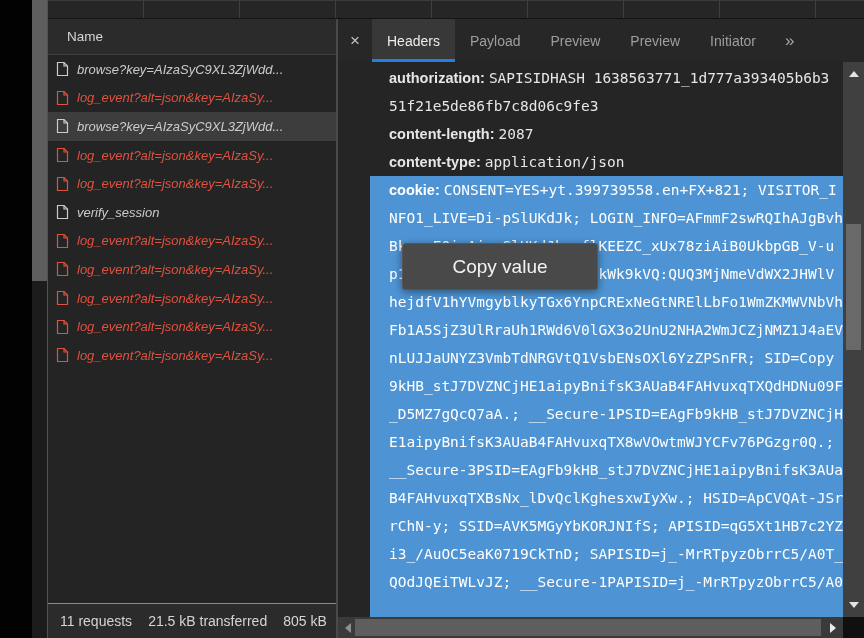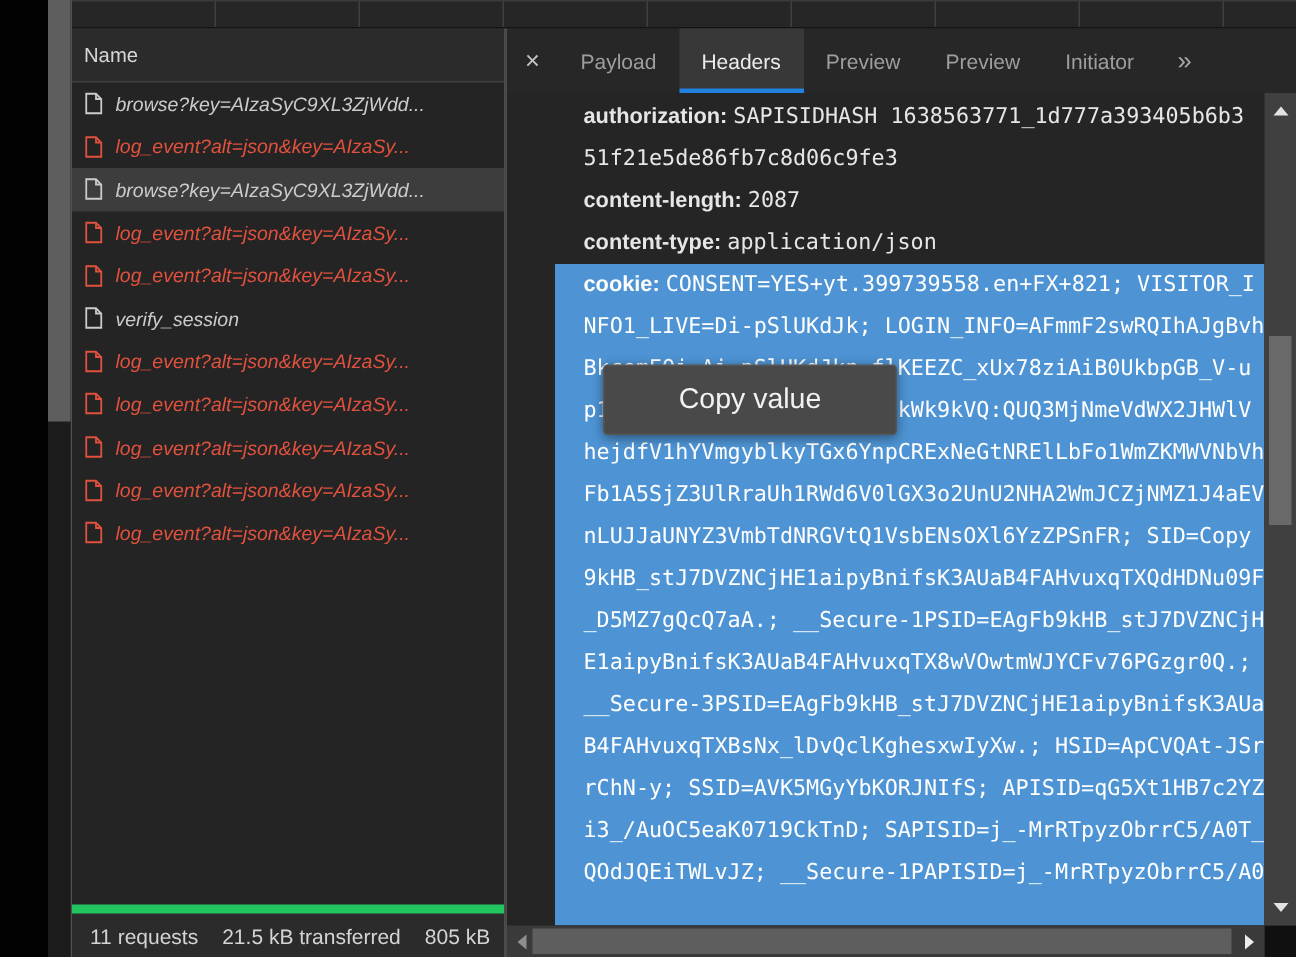--- a/index.html
+++ b/index.html
@@ -16,29 +16,29 @@
   .devtools { flex:1; display:flex; flex-direction:column; border-left:1px solid #525252; background:#242424; min-width:0; }
   .top-strip { height:19px; flex:none; display:flex; background:#272727; border-bottom:1px solid #141414; }
   .top-cell { width:96px; flex:none; border-right:1px solid #3e3e3e; border-top:1px solid #3a3a3a; background:#262626; }
   .top-cell:last-child { flex:1; border-right:none; }
 
   .panels { flex:1; display:flex; min-height:0; }
 
   
   .net-panel { width:288px; flex:none; display:flex; flex-direction:column; background:#242424; min-height:0; }
   .col-header { height:36px; flex:none; background:#2b2b2b; border-bottom:1px solid #3f3f3f;
-                color:#d6d6d6; font-size:13.5px; display:flex; align-items:center; padding-left:8px; }
+                color:#d6d6d6; font-size:13.5px; display:flex; align-items:center; padding-left:19px; }
   .req-list { flex:1; overflow:hidden; }
   .req-row { height:28.6px; display:flex; align-items:center; padding-left:8px; color:#cbcbcb; font-size:13px;
              white-space:nowrap; overflow:hidden;font-style:italic; }
   .req-row.error { color:var(--error-red); }
   .req-row.selected { background:#3d3d3d; }
   .req-row .doc-icon { flex:none; width:13px; height:16px; margin-right:8px; }
   .req-row .row-label { overflow:hidden; text-overflow:ellipsis; }
-  .status-bar { height:35px; flex:none; background:#2b2b2b; border-top:6px solid #22c55e;
+  .status-bar { height:35px; flex:none; background:#2b2b2b; border-top:1px solid #22c55e;
                 color:#d4d4d4; font-size:14px; display:flex; align-items:center; gap:16px;
                 padding-left:12px; white-space:nowrap; overflow:hidden; }
 
   
   .detail-panel { flex:1; display:flex; flex-direction:column; background:#252526; border-left:2px solid #4a4a4a; min-width:0; position:relative; }
   .tab-bar { height:43px; flex:none; display:flex; align-items:stretch; background:#272727; color:#9e9e9e; }
   .close-btn { width:34px; flex:none; display:flex; align-items:center; justify-content:center;
                color:#c2c2c2; font-size:17px; cursor:default; }
   .tab { display:flex; align-items:center; padding:0 15px; font-size:14px; position:relative; }
   .tab.active { background:#383838; color:#ececec; }
@@ -192,25 +192,25 @@
         </div>
       </div>
 
       <div class="detail-panel">
 
         <div class="tab-bar">
           <div class="close-btn">
             <span>×</span>
           </div>
           <div style="display:flex;" id="tab-container">
-              <div class="tab">
-    <span class="tab-label">Payload</span>
-  </div>
               <div class="tab active">
     <span class="tab-label">Headers</span>
+  </div>
+              <div class="tab">
+    <span class="tab-label">Payload</span>
   </div>
               <div class="tab">
     <span class="tab-label">Preview</span>
   </div>
               <div class="tab">
     <span class="tab-label">Preview</span>
   </div>
               <div class="tab">
     <span class="tab-label">Initiator</span>
   </div>

